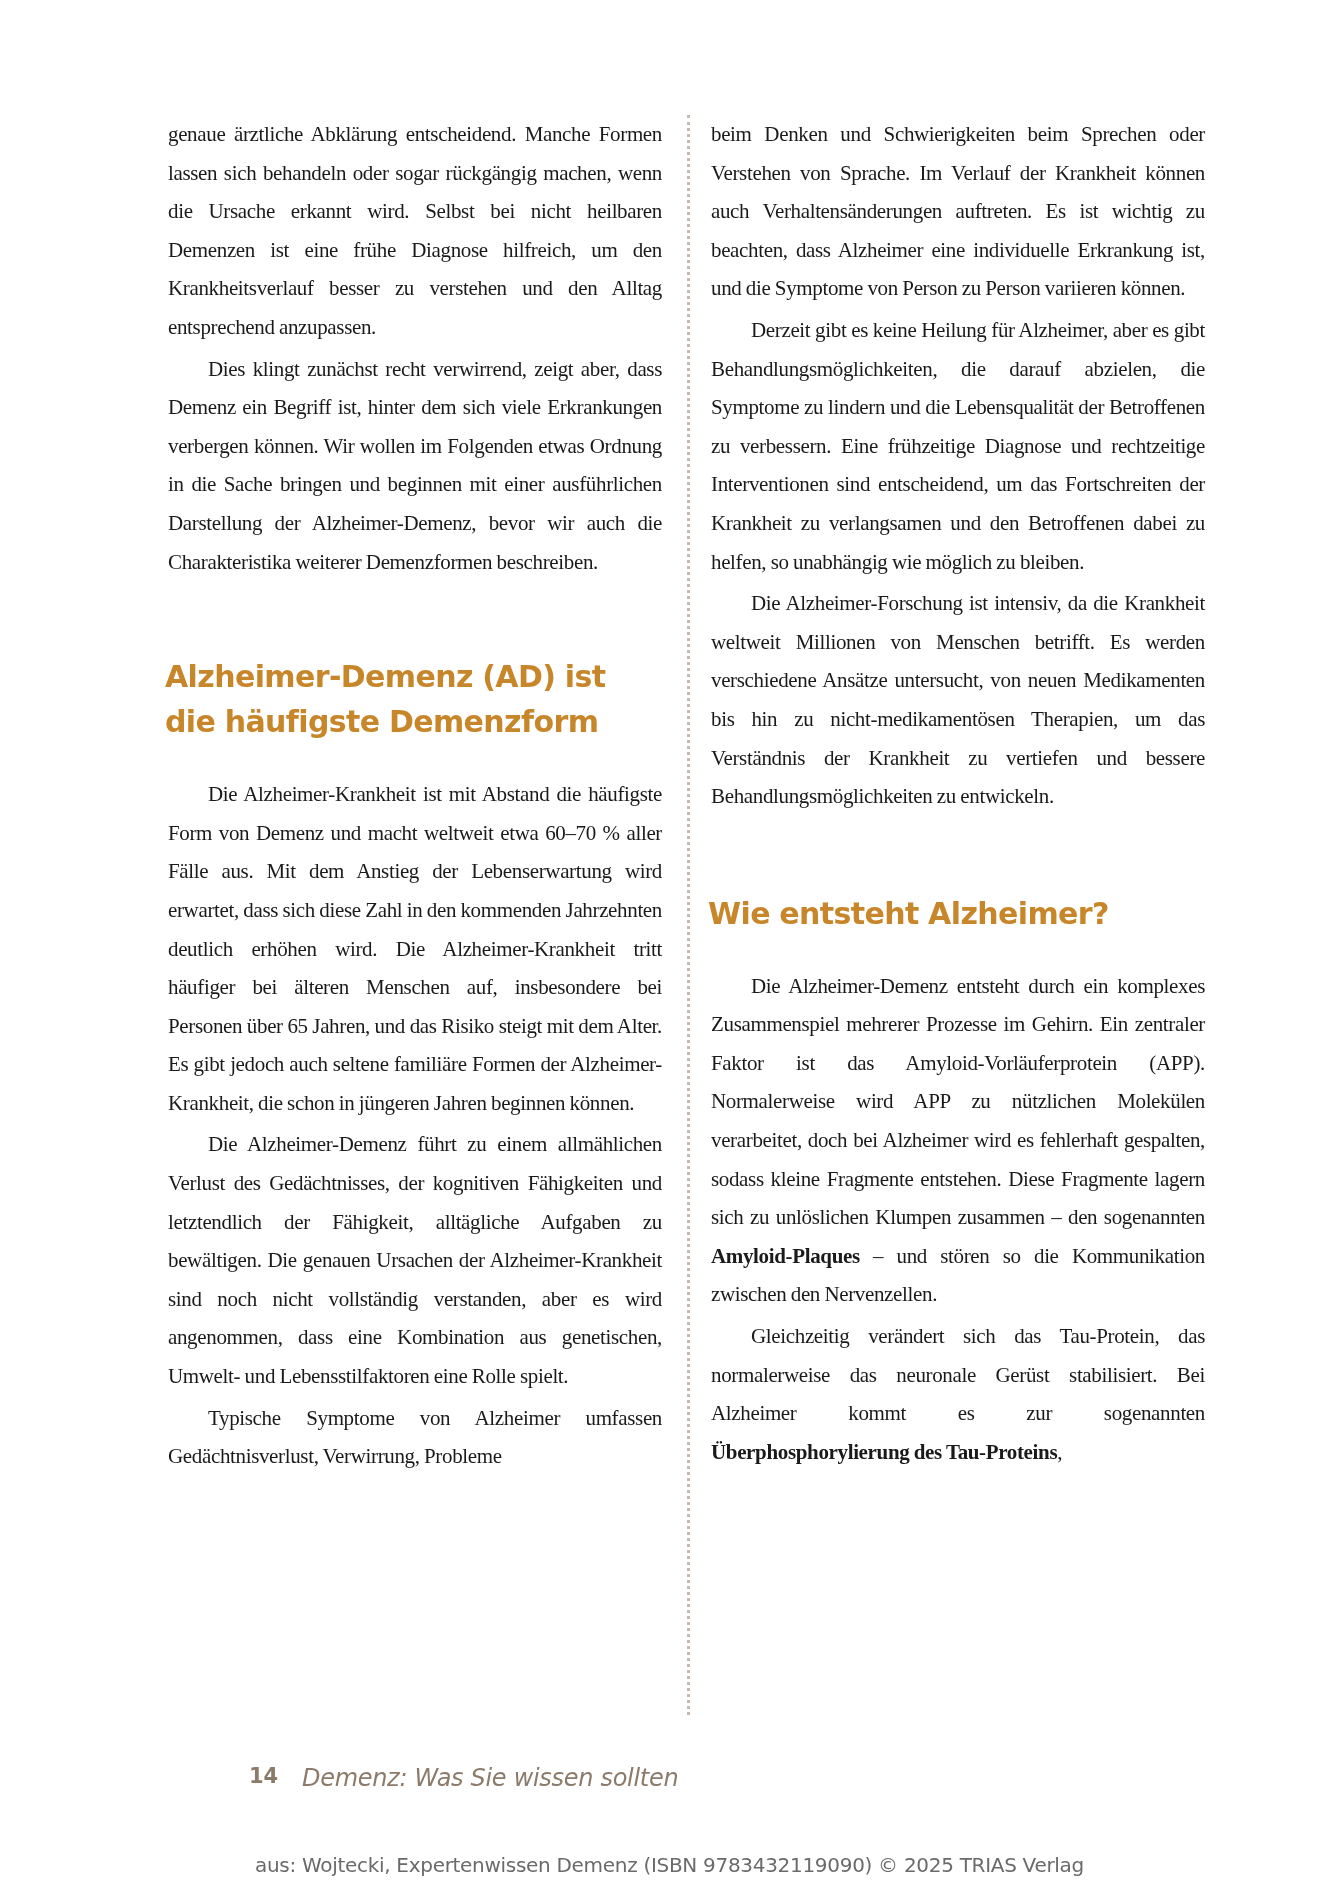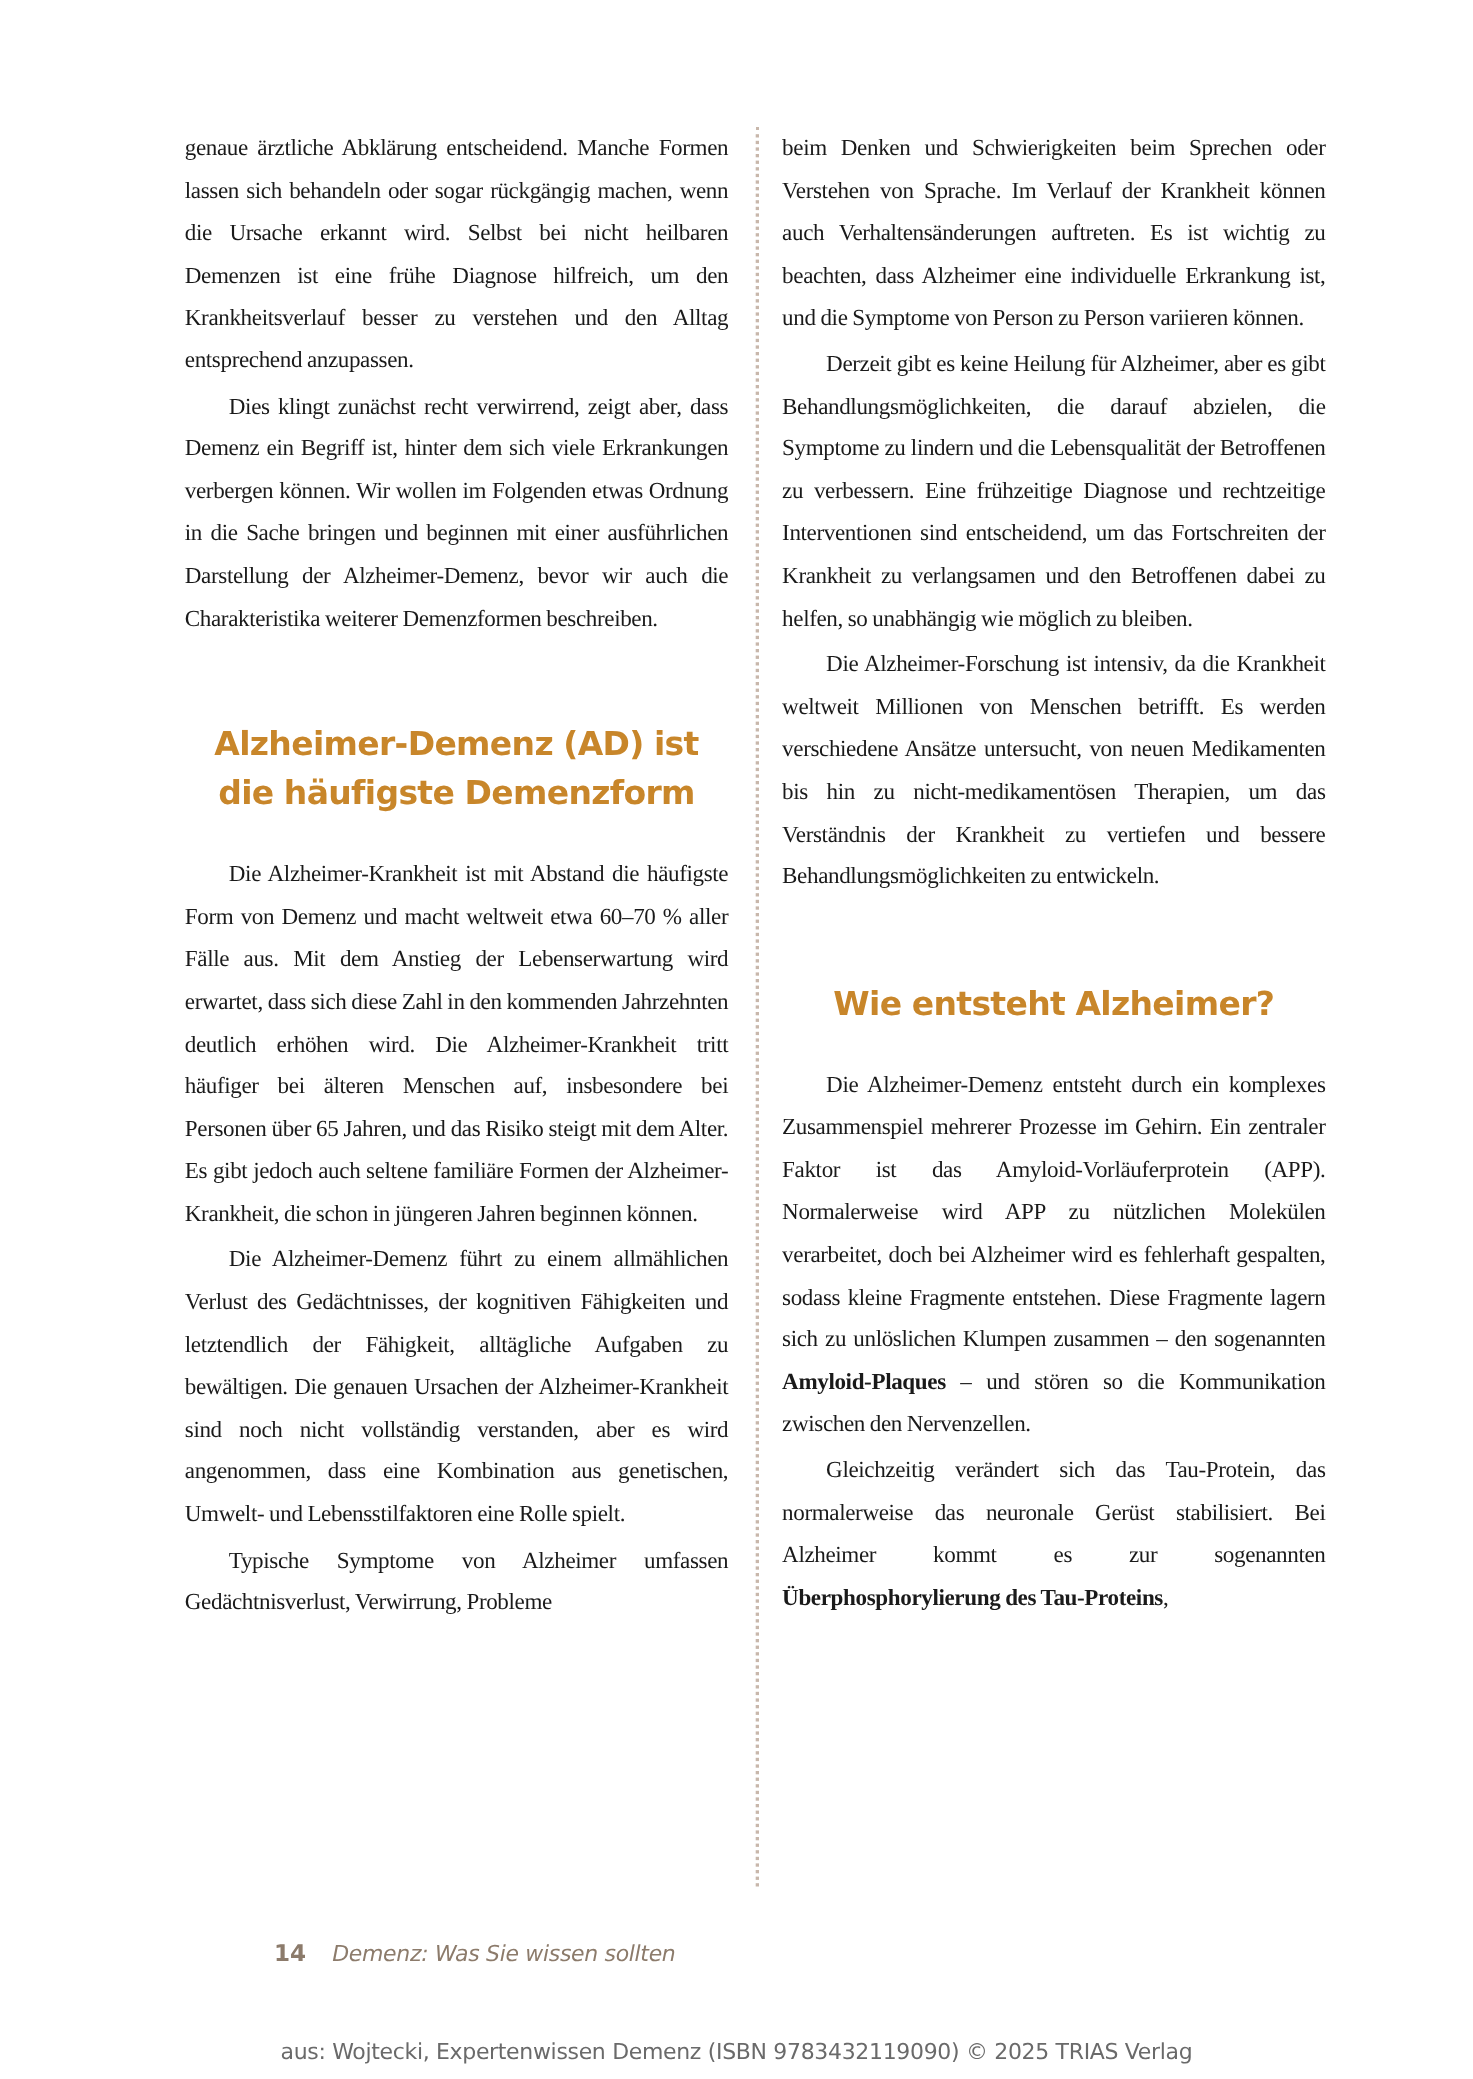--- a/index.html
+++ b/index.html
@@ -21,21 +21,21 @@
   .col p { margin: 3px; text-indent: 0; font-family: Liberation Serif, serif; }
   .col p.indent { text-indent: 40px; }
   .col h2 {
     font-family: "DejaVu Sans", "Liberation Sans", sans-serif;
     font-weight: bold;
     color: #c8862a;
     font-size: 30px;
     line-height: 45px;
     margin: 0;
     letter-spacing: -0.6px;
-    text-align: center;
+    text-align: left;
   }
   .col b { font-weight: bold; }
   .divider {
     position: absolute;
     left: 687px;
     top: 115px;
     width: 0;
     height: 1600px;
     border-left: 3px dotted #c8b7ab;
   }
@@ -48,21 +48,21 @@
     font-size: 21px;
     color: #8c7b6b;
     margin-left: 16px;
   }
   .footer-title {
     position: absolute;
     left: 302px;
     top: 1764px;
     font-family: "DejaVu Sans", "Liberation Sans", sans-serif;
     font-style: italic;
-    font-size: 20px;
+    font-size: 24px;
     color: #8c7b6b;
     letter-spacing: -0.3px;
     text-align: center;
   }
   .credit {
     position: absolute;
     left: 0;
     width: 1339px;
     top: 1853px;
     text-align: center;

